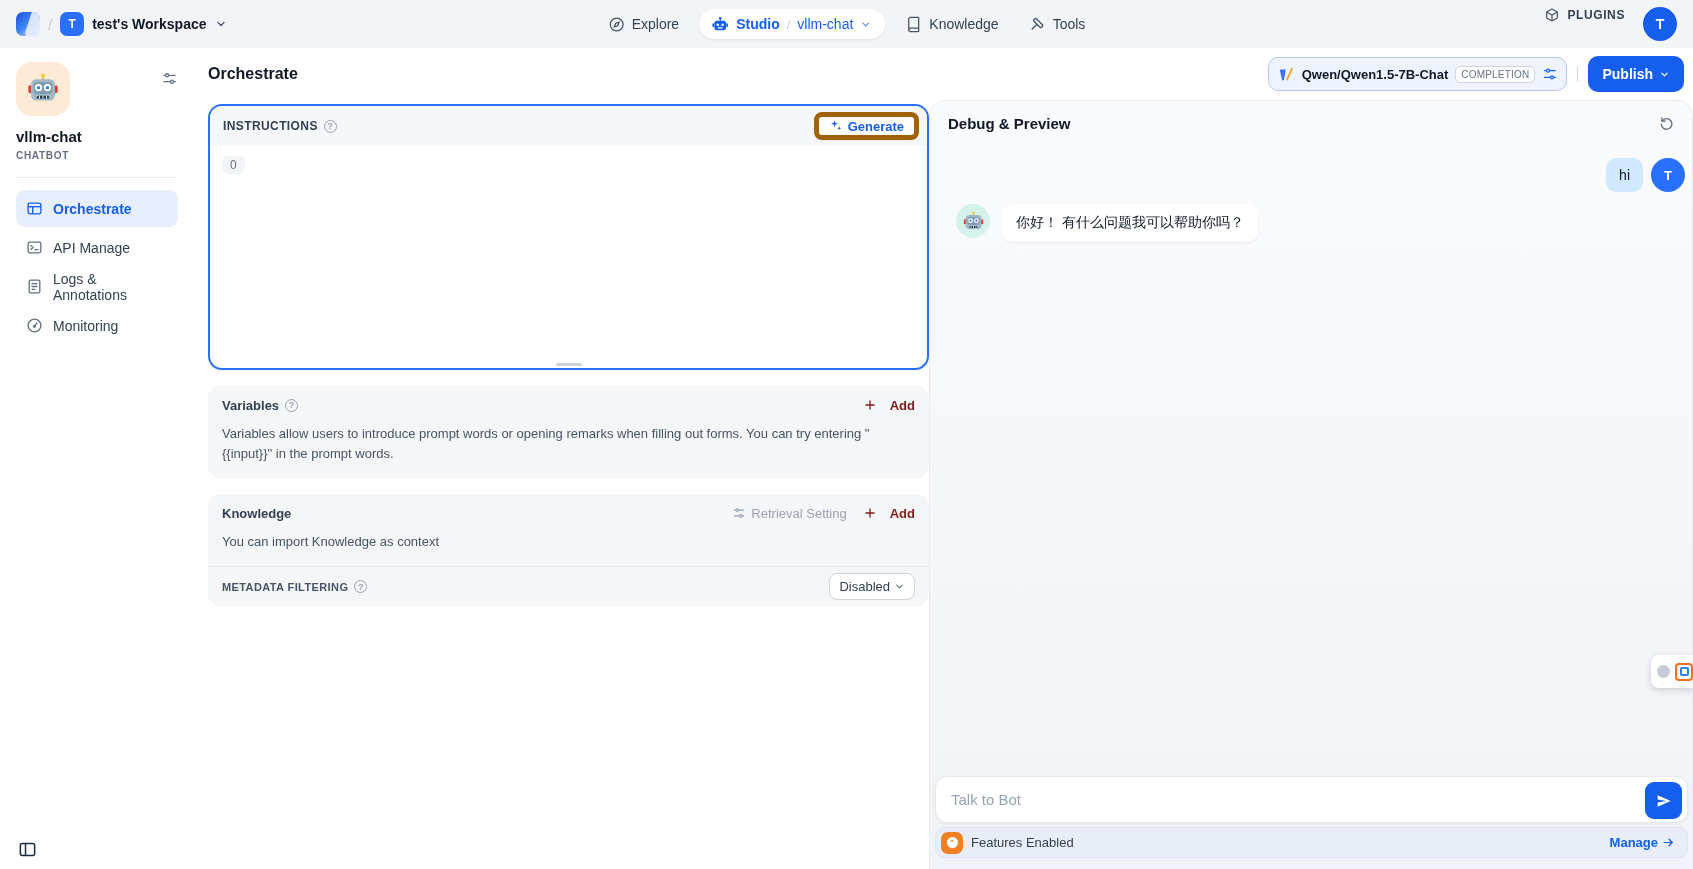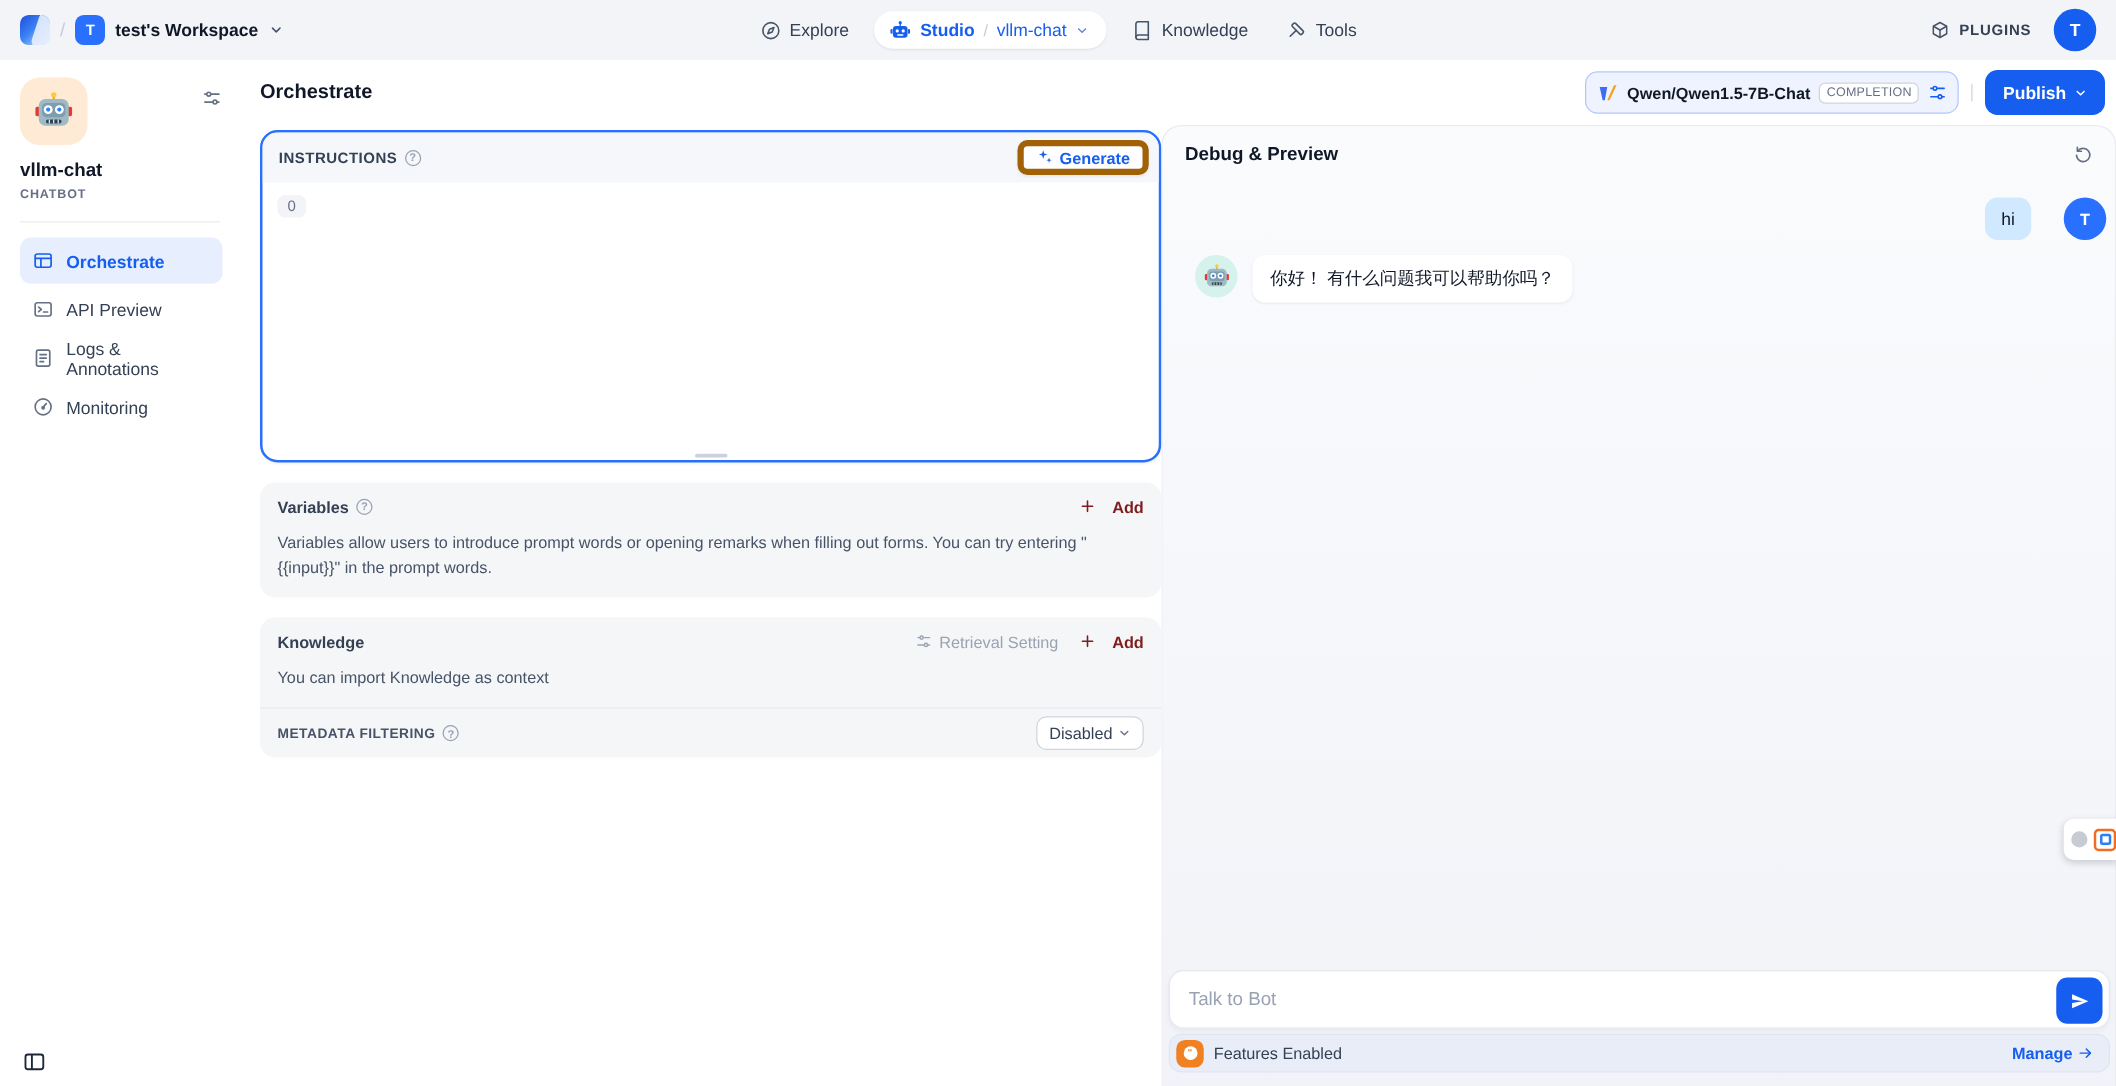--- a/index.html
+++ b/index.html
@@ -15,21 +15,21 @@
   .tb-slash { color:#C6CCD6; font-size:15px; }
   .ws-chip { width:24px; height:24px; border-radius:7px; background:#2970FF; color:#fff; font-size:12px; font-weight:700; display:flex; align-items:center; justify-content:center; }
   .ws-name { font-size:14px; font-weight:700; color:#101828; }
   .tb-center { position:absolute; left:50%; top:0; transform:translateX(-50%); height:48px; display:flex; align-items:center; gap:10px; }
   .nav-item { display:flex; align-items:center; gap:7px; padding:6px 10px; font-size:14px; font-weight:500; color:#344054; border-radius:10px; cursor:pointer; }
   .nav-item svg { color:#475467; }
   .nav-active { background:#fff; border-radius:999px; box-shadow:0 1px 2px rgba(16,24,40,.08); padding:6px 14px 6px 12px; display:flex; align-items:center; gap:7px; cursor:pointer; }
   .nav-active .lbl { color:#155EEF; font-size:14px; font-weight:700; }
   .nav-active .app-lbl { color:#155EEF; font-size:14px; font-weight:500; }
   .nav-active .sep { color:#C6CCD6; font-size:13px; }
-  .tb-right { display:flex; align-items:center; gap:18px; }
+  .tb-right { display:flex; align-items:flex-start; gap:18px; }
   .plugins { display:flex; align-items:center; gap:7px; font-size:12px; font-weight:700; letter-spacing:.6px; color:#344054; cursor:pointer; }
   .avatar { width:34px; height:34px; border-radius:50%; background:#155EEF; color:#fff; font-size:14px; font-weight:600; display:flex; align-items:center; justify-content:center; cursor:pointer; }
 
   
   .content { display:flex; height:821px; background:#fff; }
 
   
   .sidebar { width:190px; padding:14px 12px 0 16px; position:relative; flex:none; }
   .side-top { display:flex; align-items:flex-start; justify-content:space-between; }
   .app-icon { width:54px; height:54px; border-radius:16px; background:#FFEAD5; display:flex; align-items:center; justify-content:center; }
@@ -83,21 +83,21 @@
   .meta-title { display:flex; align-items:center; gap:6px; font-size:11px; font-weight:700; letter-spacing:.4px; color:#475467; }
   .disabled-btn { height:27px; display:flex; align-items:center; gap:4px; padding:0 9px; background:#fff; border:1px solid #D0D5DD; border-radius:8px; font-size:13px; font-weight:500; color:#344054; cursor:pointer; }
 
   
   .debug { flex:1; min-width:0; background:linear-gradient(180deg,#FAFBFD 0%,#F1F3F8 100%); border:1px solid #E9EBF0; border-bottom:none; border-radius:16px 16px 0 0; position:relative; display:flex; flex-direction:column; }
   .debug-head { display:flex; align-items:center; justify-content:space-between; padding:14px 17px 0 18px; }
   .debug-title { font-size:15px; font-weight:700; color:#101828; }
   .refresh { color:#667085; cursor:pointer; }
   .msgs { margin-top:26px; }
   .msg-row { display:flex; align-items:flex-start; }
-  .msg-user { justify-content:flex-end; gap:26px; padding-right:7px; }
+  .msg-user { justify-content:flex-end; gap:8px; padding-right:7px; }
   .msg-bot { gap:12px; padding-left:26px; margin-top:12px; }
   .bubble-user { background:#D1E9FF; border-radius:10px; padding:9px 13px; font-size:14px; color:#101828; }
   .chat-avatar { width:34px; height:34px; border-radius:50%; background:#2970FF; color:#fff; font-size:13px; font-weight:600; display:flex; align-items:center; justify-content:center; flex:none; }
   .bot-avatar { width:34px; height:34px; border-radius:50%; background:#D6F2EC; display:flex; align-items:center; justify-content:center; flex:none; }
   .bubble-bot { background:#fff; border-radius:10px; padding:10px 14px; font-size:14px; color:#101828; box-shadow:0 1px 2px rgba(16,24,40,.06); }
   .debug-bottom { position:absolute; left:5px; right:4px; bottom:11px; }
   .chat-input-wrap { position:relative; height:47px; background:#fff; border:1px solid #E6E8EE; border-radius:12px; box-shadow:0 2px 4px rgba(16,24,40,.04); display:flex; align-items:center; }
   .chat-input-wrap input { flex:1; height:100%; border:none; outline:none; background:transparent; padding:0 44px 0 15px; font-family:"Liberation Sans",sans-serif; font-size:15px; color:#101828; }
   .chat-input-wrap input::placeholder { color:#98A2B3; }
   .send-btn { position:absolute; right:5px; top:5px; width:37px; height:37px; background:#155EEF; border-radius:9px; display:flex; align-items:center; justify-content:center; cursor:pointer; }
@@ -227,21 +227,21 @@
             <path d="M9.5 9.5V19.5"></path>
           </svg>
         <span>Orchestrate</span>
       </div>
       <div class="side-item">
         <svg width="17" height="17" viewBox="0 0 24 24" fill="none" stroke="currentColor" stroke-width="1.9" stroke-linecap="round" stroke-linejoin="round">
             <rect x="3" y="4.5" width="18" height="15" rx="2.5"></rect>
             <path d="M7 9.5l3 2.5-3 2.5"></path>
             <path d="M12.5 15h4.5"></path>
           </svg>
-        <span>API Preview</span>
+        <span>API Manage</span>
       </div>
       <div class="side-item">
         <svg width="17" height="17" viewBox="0 0 24 24" fill="none" stroke="currentColor" stroke-width="1.9" stroke-linecap="round">
             <rect x="4.5" y="3" width="15" height="18" rx="2"></rect>
             <path d="M8.5 8h7M8.5 12h7M8.5 16h4"></path>
           </svg>
         <span>Logs &amp; Annotations</span>
       </div>
       <div class="side-item">
         <svg width="17" height="17" viewBox="0 0 24 24" fill="none" stroke="currentColor" stroke-width="1.9" stroke-linecap="round">

